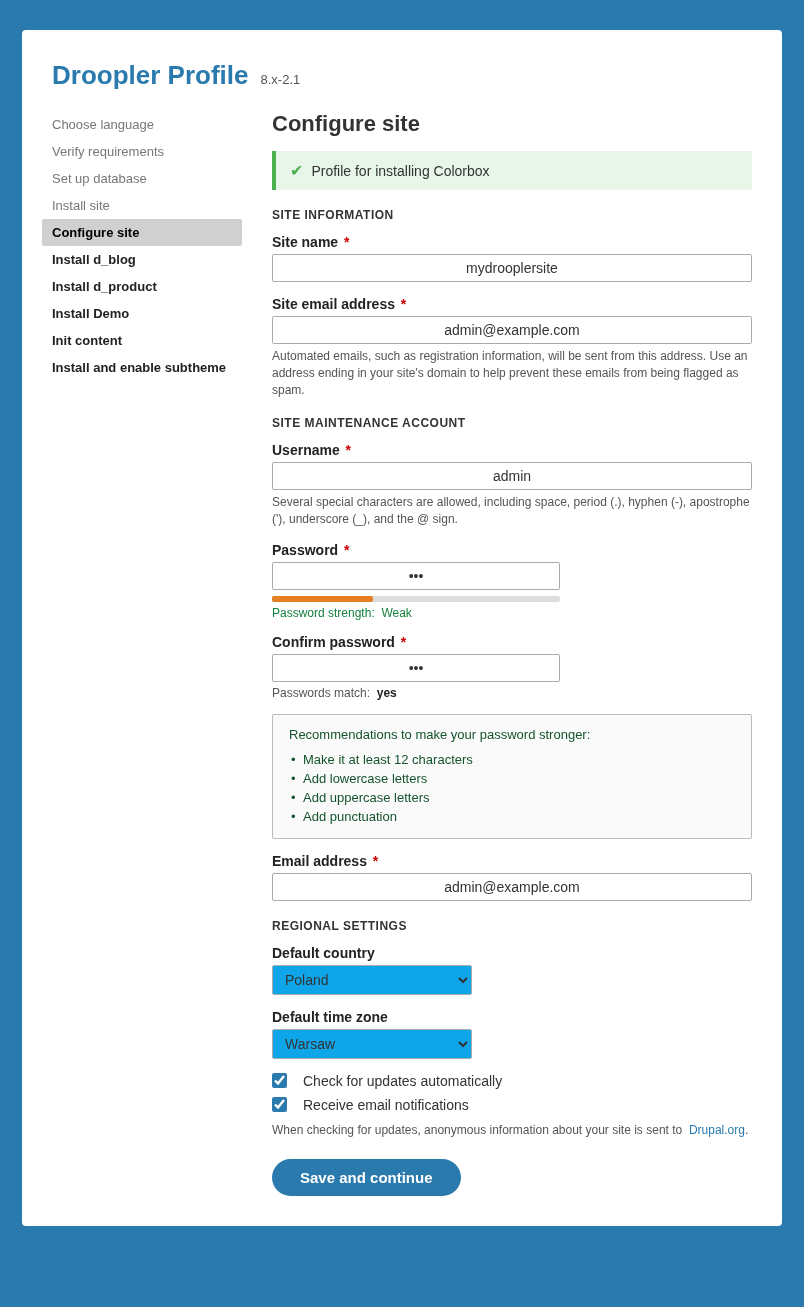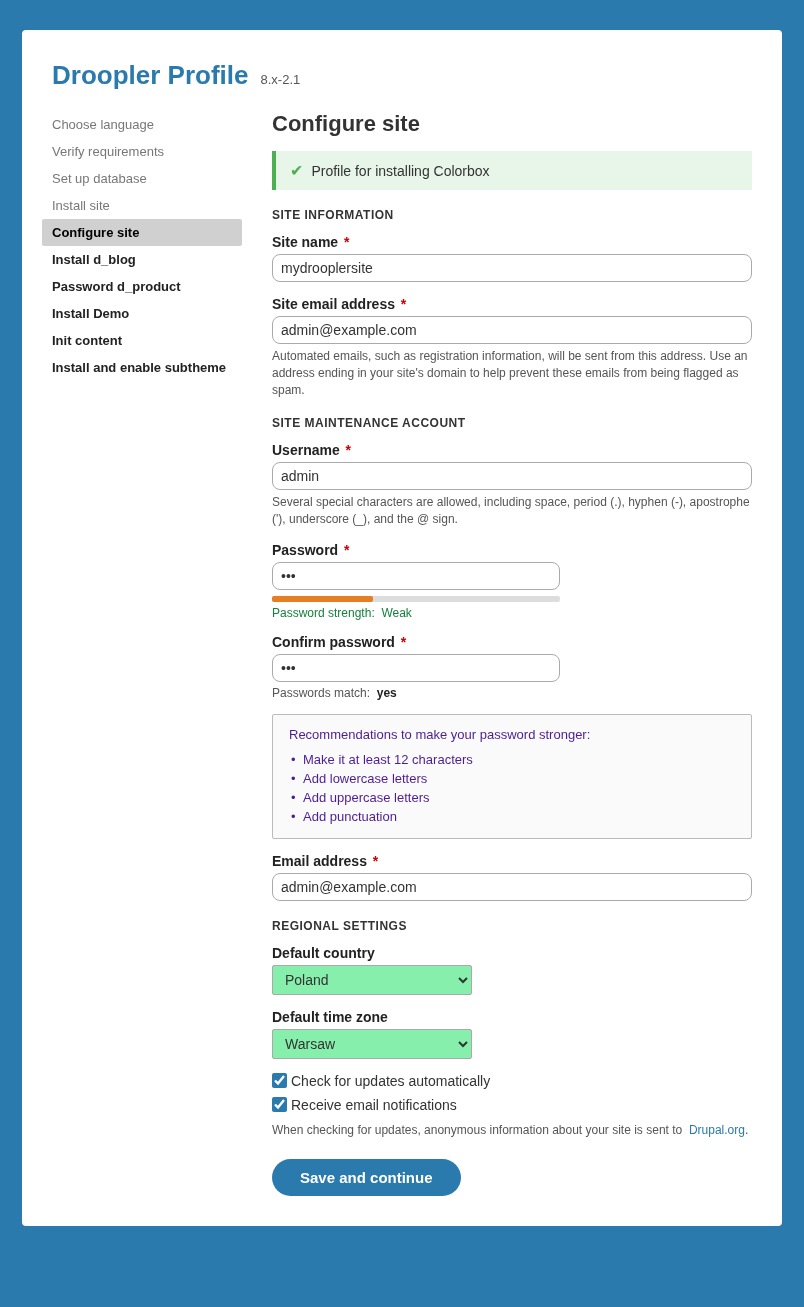--- a/index.html
+++ b/index.html
@@ -105,24 +105,25 @@
       color: #222;
     }
     .required-star {
       color: #c00;
       margin-left: 2px;
     }
     .text-input {
       width: 100%;
       padding: 5px 8px;
       border: 1px solid #aaa;
-      border-radius: 8px;
+      border-radius: 2px;
       font-size: 14px;
       color: #333;
       background: #fff;
+      text-align: center;
     }
     .field-description {
       font-size: 12px;
       color: #555;
       margin-top: 4px;
       line-height: 1.4;
     }
     .password-input {
       width: 60%;
     }
@@ -152,21 +153,21 @@
     .passwords-match-yes {
       font-weight: bold;
       color: #222;
     }
     .recommendations-box {
       border: 1px solid #bbb;
       padding: 12px 16px;
       border-radius: 2px;
       margin-top: 10px;
       font-size: 13px;
-      color: #4c1d95;
+      color: #14532d;
       background: #fafafa;
     }
     .recommendations-box p {
       margin-bottom: 8px;
     }
     .recommendations-box ul {
       list-style: none;
       padding: 0;
     }
     .recommendations-box ul li {
@@ -178,27 +179,27 @@
       position: absolute;
       left: 2px;
     }
     .select-input {
       width: 200px;
       padding: 5px 8px;
       border: 1px solid #aaa;
       border-radius: 2px;
       font-size: 14px;
       color: #333;
-      background: #86efac;
+      background: #0ea5e9;
       appearance: auto;
     }
     .checkbox-row {
       display: flex;
       align-items: center;
-      gap: 4px;
+      gap: 16px;
       margin-bottom: 8px;
       font-size: 14px;
     }
     .checkbox-row input[type="checkbox"] {
       width: 15px;
       height: 15px;
       accent-color: #2a7aad;
     }
     .update-description {
       font-size: 12px;
@@ -246,21 +247,21 @@
       <div class="sidebar-item">
         <span>Install site</span>
       </div>
       <div class="sidebar-item active">
         <span>Configure site</span>
       </div>
       <div class="sidebar-item bold">
         <span>Install d_blog</span>
       </div>
       <div class="sidebar-item bold">
-        <span>Password d_product</span>
+        <span>Install d_product</span>
       </div>
       <div class="sidebar-item bold">
         <span>Install Demo</span>
       </div>
       <div class="sidebar-item bold">
         <span>Init content</span>
       </div>
       <div class="sidebar-item bold">
         <span>Install and enable subtheme</span>
       </div>

